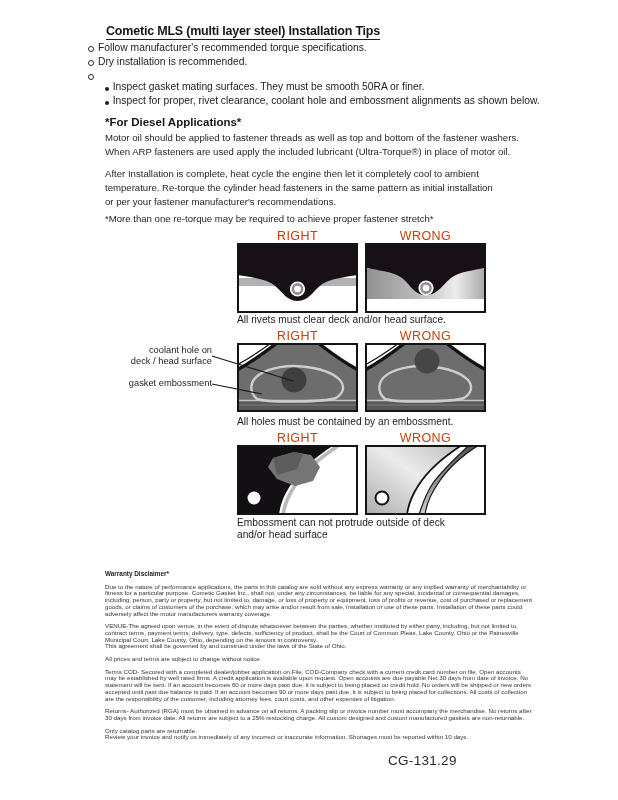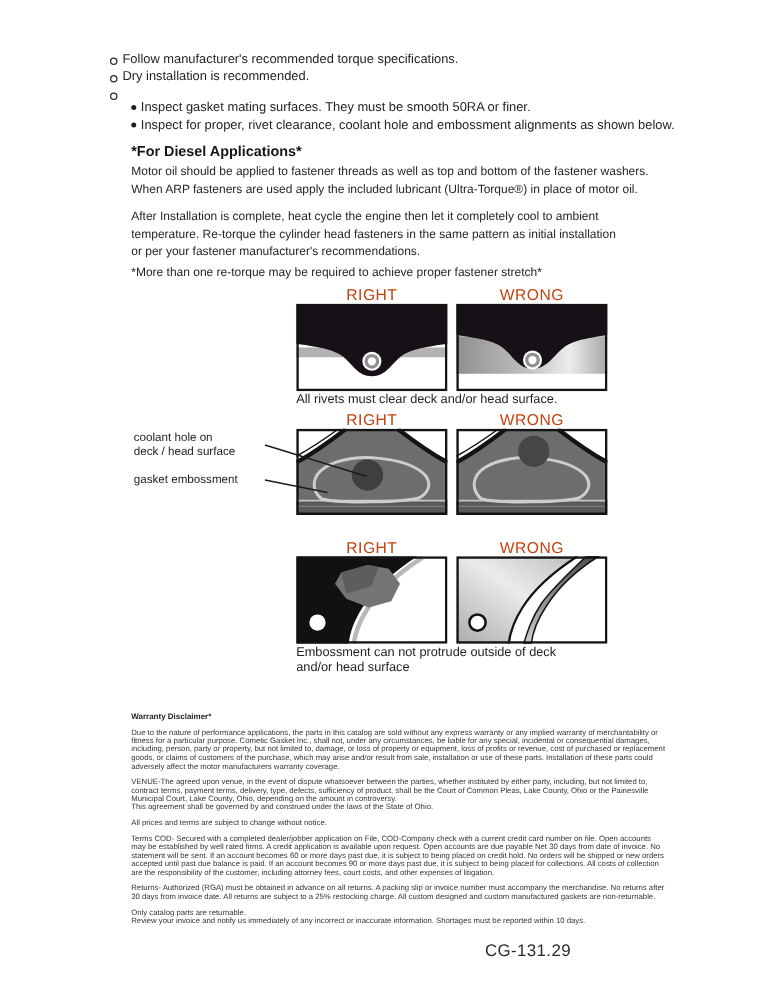--- a/index.html
+++ b/index.html
@@ -11,45 +11,46 @@
   .abs{position:absolute;}
   .pre{white-space:pre-line;}
 
   .doc-title{
     left:106px;top:24px;font-size:12.5px;font-weight:bold;letter-spacing:-0.2px;
     border-bottom:1.6px solid #1a1a1a;padding-bottom:1px;color:#161616;
   }
 
   .tips{left:88px;top:41px;width:470px;font-size:10.3px;line-height:14px;color:#232323;}
   .tip-row{display:flex;align-items:flex-start;}
-  .tip-row.sub{padding-left:17px;}
+  .tip-row.sub{padding-left:17px;align-items:center;}
   .b-open{width:4px;height:4px;border:1.1px solid #2a2a2a;border-radius:50%;margin:4.5px 4px 0 0;flex:0 0 auto;}
   .b-fill{width:4.2px;height:4.2px;background:#1d1d1d;border-radius:50%;margin:4.5px 3.5px 0 0;flex:0 0 auto;}
 
   .diesel-head{left:105px;top:116px;font-size:11.5px;font-weight:bold;color:#161616;}
   .body-par{left:105px;font-size:9.6px;line-height:14.2px;color:#262626;width:470px;}
 
   .fig-label{width:121px;text-align:center;font-size:12.5px;letter-spacing:0.4px;color:#c2410c;}
   .fig-box{width:121px;}
   .fig-box svg{display:block;}
   .fig-caption{font-size:10.2px;line-height:11.8px;color:#232323;}
 
-  .callout{font-size:9.3px;line-height:11px;color:#242424;width:105px;}
+  .callout{font-size:9.3px;line-height:11px;color:#242424;text-align:right;width:105px;}
 
   .legal{left:105px;top:571px;width:428px;font-size:6.2px;line-height:6.7px;color:#333;}
   .legal .lg-head{font-weight:bold;font-size:6.4px;margin-bottom:6px;color:#222;}
   .legal p{margin:0 0 6px 0;}
 
   .footer-code{left:388px;top:753px;font-size:13.5px;letter-spacing:0.3px;color:#2a2a2a;}
 </style>
 </head>
 <body>
 
 <div class="page">
 
+  <div class="abs doc-title">Cometic MLS (multi layer steel) Installation Tips</div>
 
   <div class="abs tips">
     <div class="tip-row">
       <span class="b-open"></span>
       <span>Follow manufacturer's recommended torque specifications.</span>
     </div>
     <div class="tip-row">
       <span class="b-open"></span>
       <span>Dry installation is recommended.</span>
     </div>
@@ -146,20 +147,21 @@
       <circle cx="62" cy="18" r="12.5" fill="#464646"></circle>
       <rect x="1" y="1" width="119" height="67" fill="none" stroke="#141414" stroke-width="2"></rect>
     </svg>
   </div>
 
   <svg class="abs" style="left:110px;top:340px;pointer-events:none;" width="260" height="70" viewBox="0 0 260 70">
     <line x1="102" y1="16" x2="183" y2="41" stroke="#1c1c1c" stroke-width="1.2"></line>
     <line x1="102" y1="44" x2="152" y2="54" stroke="#1c1c1c" stroke-width="1.2"></line>
   </svg>
 
+  <div class="abs fig-caption" style="left:237px;top:416px;">All holes must be contained by an embossment.</div>
 
   <div class="abs fig-label" style="left:237px;top:431px;">RIGHT</div>
   <div class="abs fig-label" style="left:365px;top:431px;">WRONG</div>
 
   <div class="abs fig-box" style="left:237px;top:445px;">
     <svg width="121" height="70" viewBox="0 0 121 70">
       <rect width="121" height="70" fill="#ffffff"></rect>
       <path d="M0,0 H97 C80,11 63,25 53,41 C46,52 43,61 42,70 H0 Z" fill="#131013"></path>
       <path d="M101,1 C84,12 67,26 57,42 C50,53 47,62 46,70" stroke="#b9b9b9" stroke-width="3.6" fill="none"></path>
       <path d="M36,13 L57,7 L74,10 L83,22 L76,36 L58,41 L40,34 L31,22 Z" fill="#757575"></path>

